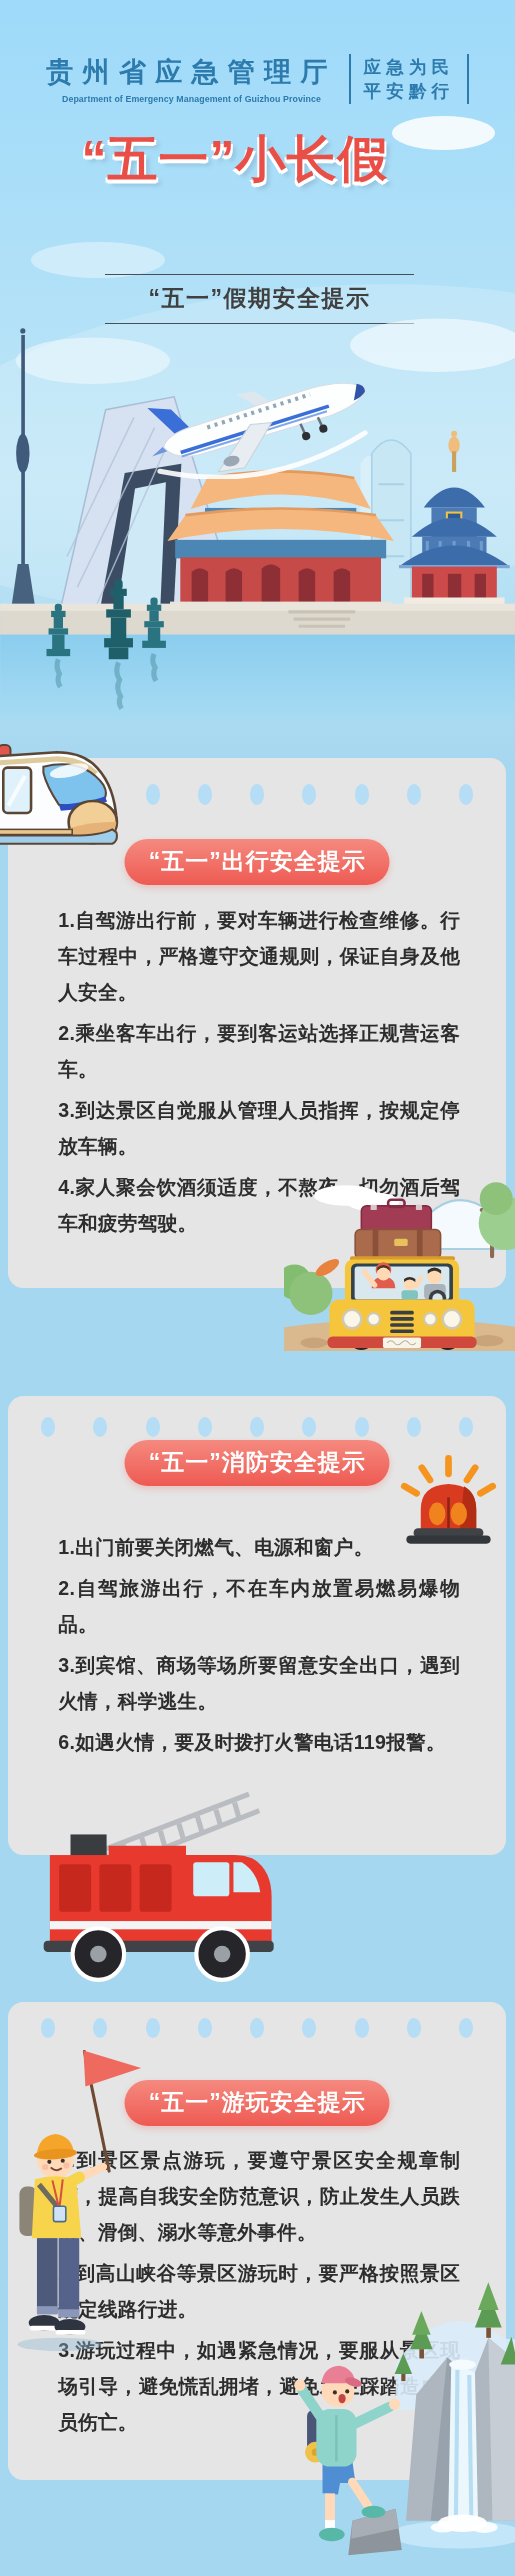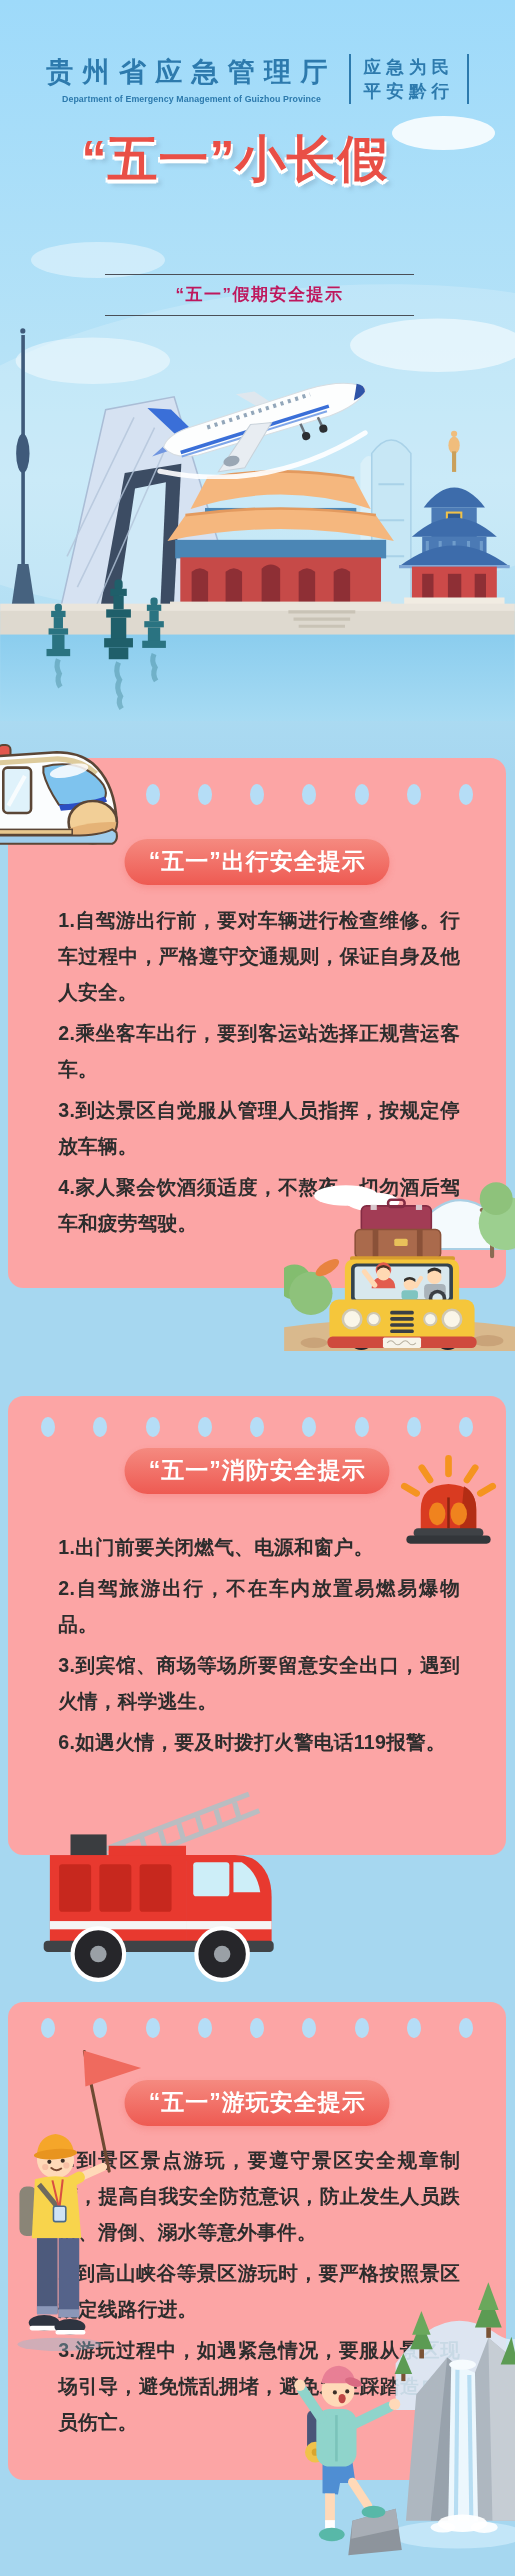--- a/index.html
+++ b/index.html
@@ -19,23 +19,23 @@
   .org-en{font-size:8.8px;font-weight:bold;color:#2d7aad;margin-top:4.1px;letter-spacing:0.1px;white-space:nowrap;}
   .logo-right{margin-left:12.4px;border-left:2.6px solid #2d7aad;border-right:2.6px solid #2d7aad;
       padding:1px 12.4px;}
   .logo-slogan{font-size:17.5px;font-weight:bold;color:#2d7aad;letter-spacing:5.2px;line-height:24px;white-space:nowrap;}
   
   .hero-title{left:0;top:133px;width:470px;text-align:center;color:#e94f46;font-weight:bold;
       font-size:50px;line-height:53px;letter-spacing:1px;
       text-shadow:2.1px 2.6px 0 #ffffff,-2.1px 2.6px 0 #ffffff,0 3.6px 0 #ffffff,4.6px 6.2px 4.1px rgba(110,140,165,.35);}
   .subtitle-box{left:105px;top:274px;width:309px;border-top:1.5px solid #4a4f57;border-bottom:1.5px solid #4a4f57;
       padding:8.2px 0 9.3px 0;text-align:center;}
-  .subtitle-box span{font-size:17px;font-weight:bold;color:#be185d;letter-spacing:1.5px;}
+  .subtitle-box span{font-size:23px;font-weight:bold;color:#404040;letter-spacing:1.5px;}
   
-  .card{position:absolute;left:8.2px;width:498px;background:#fca5a5;border-radius:15.5px;}
+  .card{position:absolute;left:8.2px;width:498px;background:#e5e5e5;border-radius:15.5px;}
   .dots{position:absolute;left:33px;right:33px;display:flex;justify-content:space-between;}
   .dots i{display:block;width:14px;height:20.6px;border-radius:50%;background:#b5ddf6;}
   .badge{position:absolute;left:50%;transform:translateX(-50%);white-space:nowrap;
       background:linear-gradient(180deg,#f58a80 0%,#ee5a52 100%);color:#ffffff;
       font-size:23px;font-weight:bold;letter-spacing:1px;padding:6.7px 24px 8.8px 24px;border-radius:26px;
       box-shadow:0 3.1px 6.2px rgba(238,90,82,.25);}
   .tips{position:absolute;left:0;width:100%;box-sizing:border-box;padding:0 41px 0 45px;}
   .tips p{margin:5px;font-size:19.6px;line-height:36px;font-weight:bold;color:#2d2d2d;
       text-align:justify;letter-spacing:0.3px;}
 </style>
@@ -295,21 +295,21 @@
         <i></i>
         <i></i>
         <i></i>
         <i></i>
         <i></i>
         <i></i>
         <i></i>
         <i></i>
         <i></i>
       </div>
-    <div class="badge" style="top:52px;">“五一”消防安全提示</div>
+    <div class="badge" style="top:44px;">“五一”消防安全提示</div>
     <div class="tips" style="top:128px;">
       <p>1.出门前要关闭燃气、电源和窗户。</p>
       <p>2.自驾旅游出行，不在车内放置易燃易爆物品。</p>
       <p>3.到宾馆、商场等场所要留意安全出口，遇到火情，科学逃生。</p>
       <p>6.如遇火情，要及时拨打火警电话119报警。</p>
     </div>
   </section>
 
   <svg class="abs" style="left:392px;top:1453px;" width="113" height="93" viewBox="0 0 220 180">
     <g stroke="#f5941f" stroke-width="13" stroke-linecap="round">

